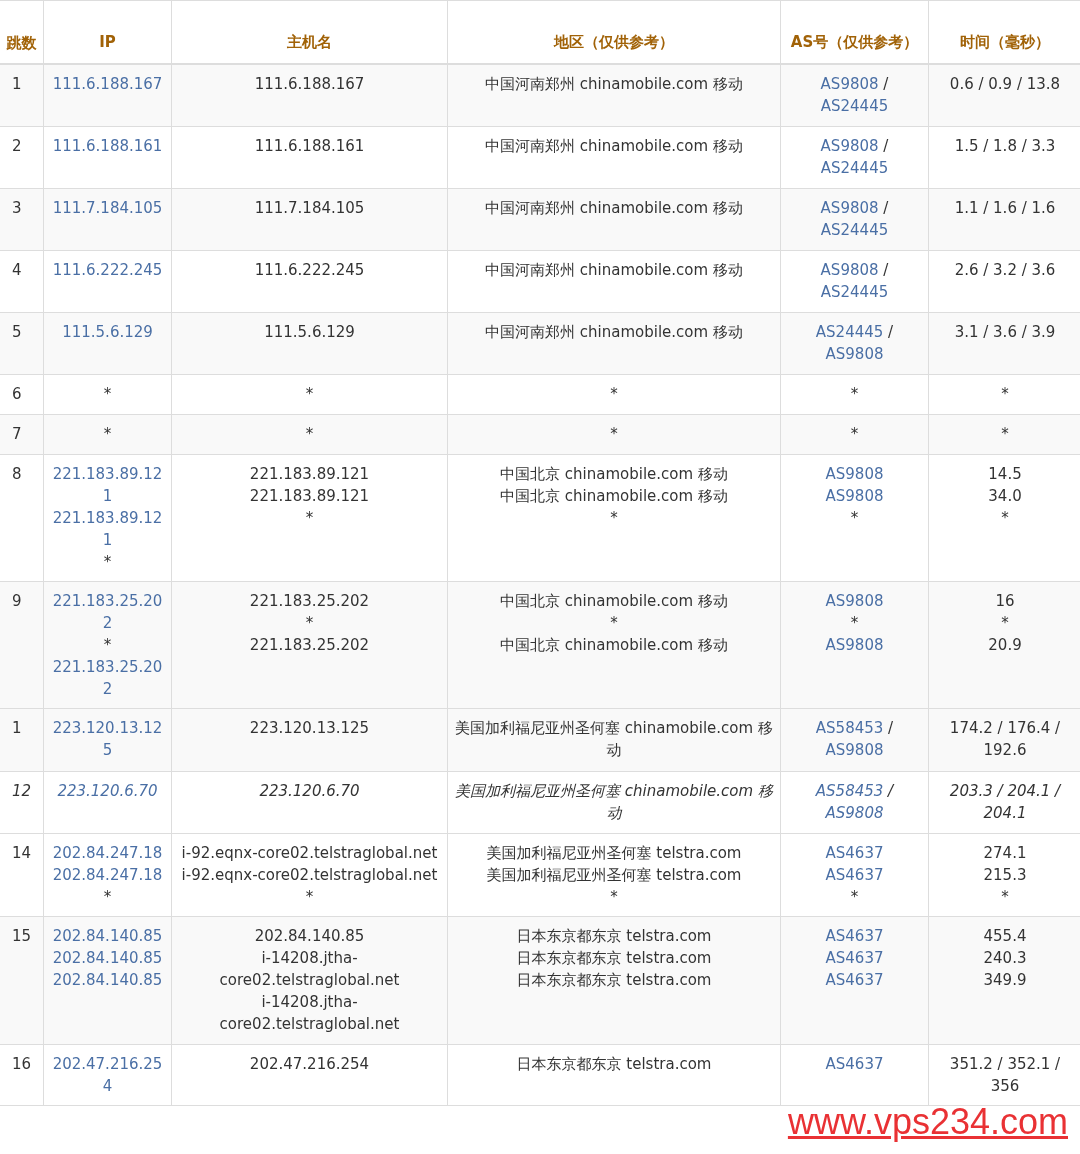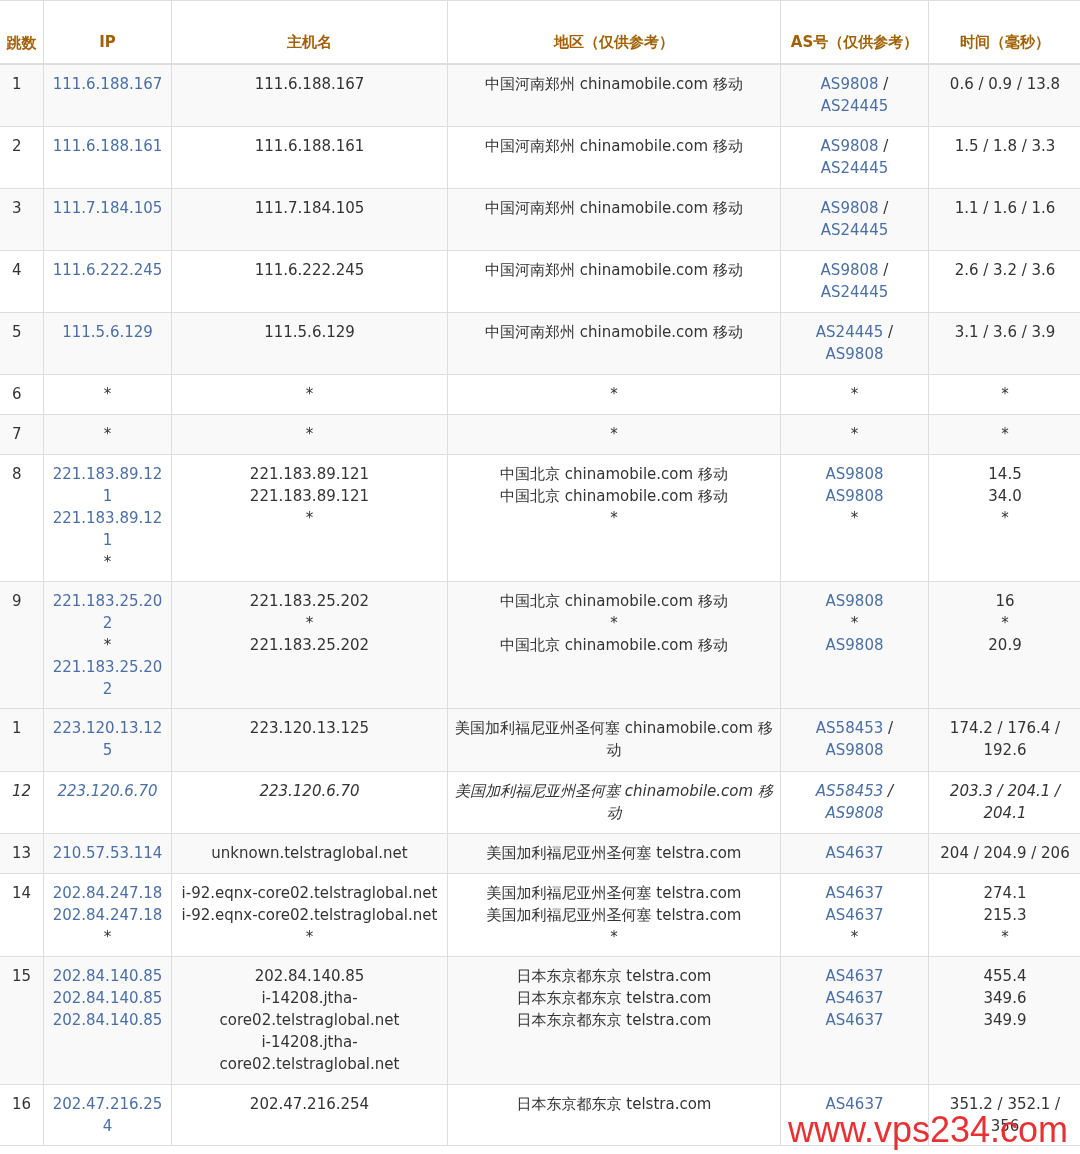--- a/index.html
+++ b/index.html
@@ -35,24 +35,24 @@
   }
   table.trace th.hop-h { line-height: 22px; padding: 4px 2px 9px 2px; }
   table.trace td { padding-top: 8px; padding-bottom: 8px; }
   table.trace td.hop { text-align: left; padding-left: 12px; }
   tr.odd td { background: #f9f9f9; }
   tr.even td { background: #ffffff; }
   .line { display: block; }
   a.link { color: #4a6fa5; text-decoration: none; }
   .sep { color: #333; }
   .watermark {
-    position: absolute; right: 12px; bottom: 4px;
+    position: absolute; right: 12px; bottom: 12px;
     color: #e8272a; font-family: "Liberation Sans", sans-serif;
     font-size: 36px; line-height: 40px; letter-spacing: 0px;
-    opacity: 0.95; pointer-events: none;
+    opacity: 0.95; pointer-events: none; text-decoration: underline;
   }
 </style>
 </head>
 <body>
 
 <table class="trace">
   <colgroup>
     <col style="width:44px">
     <col style="width:128px">
     <col style="width:276px">
@@ -289,38 +289,20 @@
           <span class="line">美国加利福尼亚州圣何塞 chinamobile.com 移动</span>
         </td>
         <td>
           <span class="line"><a class="link">AS58453</a><span class="sep"> /</span></span>
           <span class="line"><a class="link">AS9808</a></span>
         </td>
         <td>
           <span class="line">203.3 / 204.1 / 204.1</span>
         </td>
       </tr>
-      <tr class="odd" style="height: 40px;">
-        <td class="hop">13</td>
-        <td>
-          <span class="line"><a class="link">210.57.53.114</a></span>
-        </td>
-        <td>
-          <span class="line">unknown.telstraglobal.net</span>
-        </td>
-        <td>
-          <span class="line">美国加利福尼亚州圣何塞 telstra.com</span>
-        </td>
-        <td>
-          <span class="line"><a class="link">AS4637</a></span>
-        </td>
-        <td>
-          <span class="line">204 / 204.9 / 206</span>
-        </td>
-      </tr>
       <tr class="even" style="height: 83px;">
         <td class="hop">14</td>
         <td>
           <span class="line"><a class="link">202.84.247.18</a></span>
           <span class="line"><a class="link">202.84.247.18</a></span>
           <span class="line">*</span>
         </td>
         <td>
           <span class="line">i-92.eqnx-core02.telstraglobal.net</span>
           <span class="line">i-92.eqnx-core02.telstraglobal.net</span>
@@ -359,21 +341,21 @@
           <span class="line">日本东京都东京 telstra.com</span>
           <span class="line">日本东京都东京 telstra.com</span>
         </td>
         <td>
           <span class="line"><a class="link">AS4637</a></span>
           <span class="line"><a class="link">AS4637</a></span>
           <span class="line"><a class="link">AS4637</a></span>
         </td>
         <td>
           <span class="line">455.4</span>
-          <span class="line">349.6</span>
+          <span class="line">240.3</span>
           <span class="line">349.9</span>
         </td>
       </tr>
       <tr class="even" style="height: 40px;">
         <td class="hop">16</td>
         <td>
           <span class="line"><a class="link">202.47.216.254</a></span>
         </td>
         <td>
           <span class="line">202.47.216.254</span>

